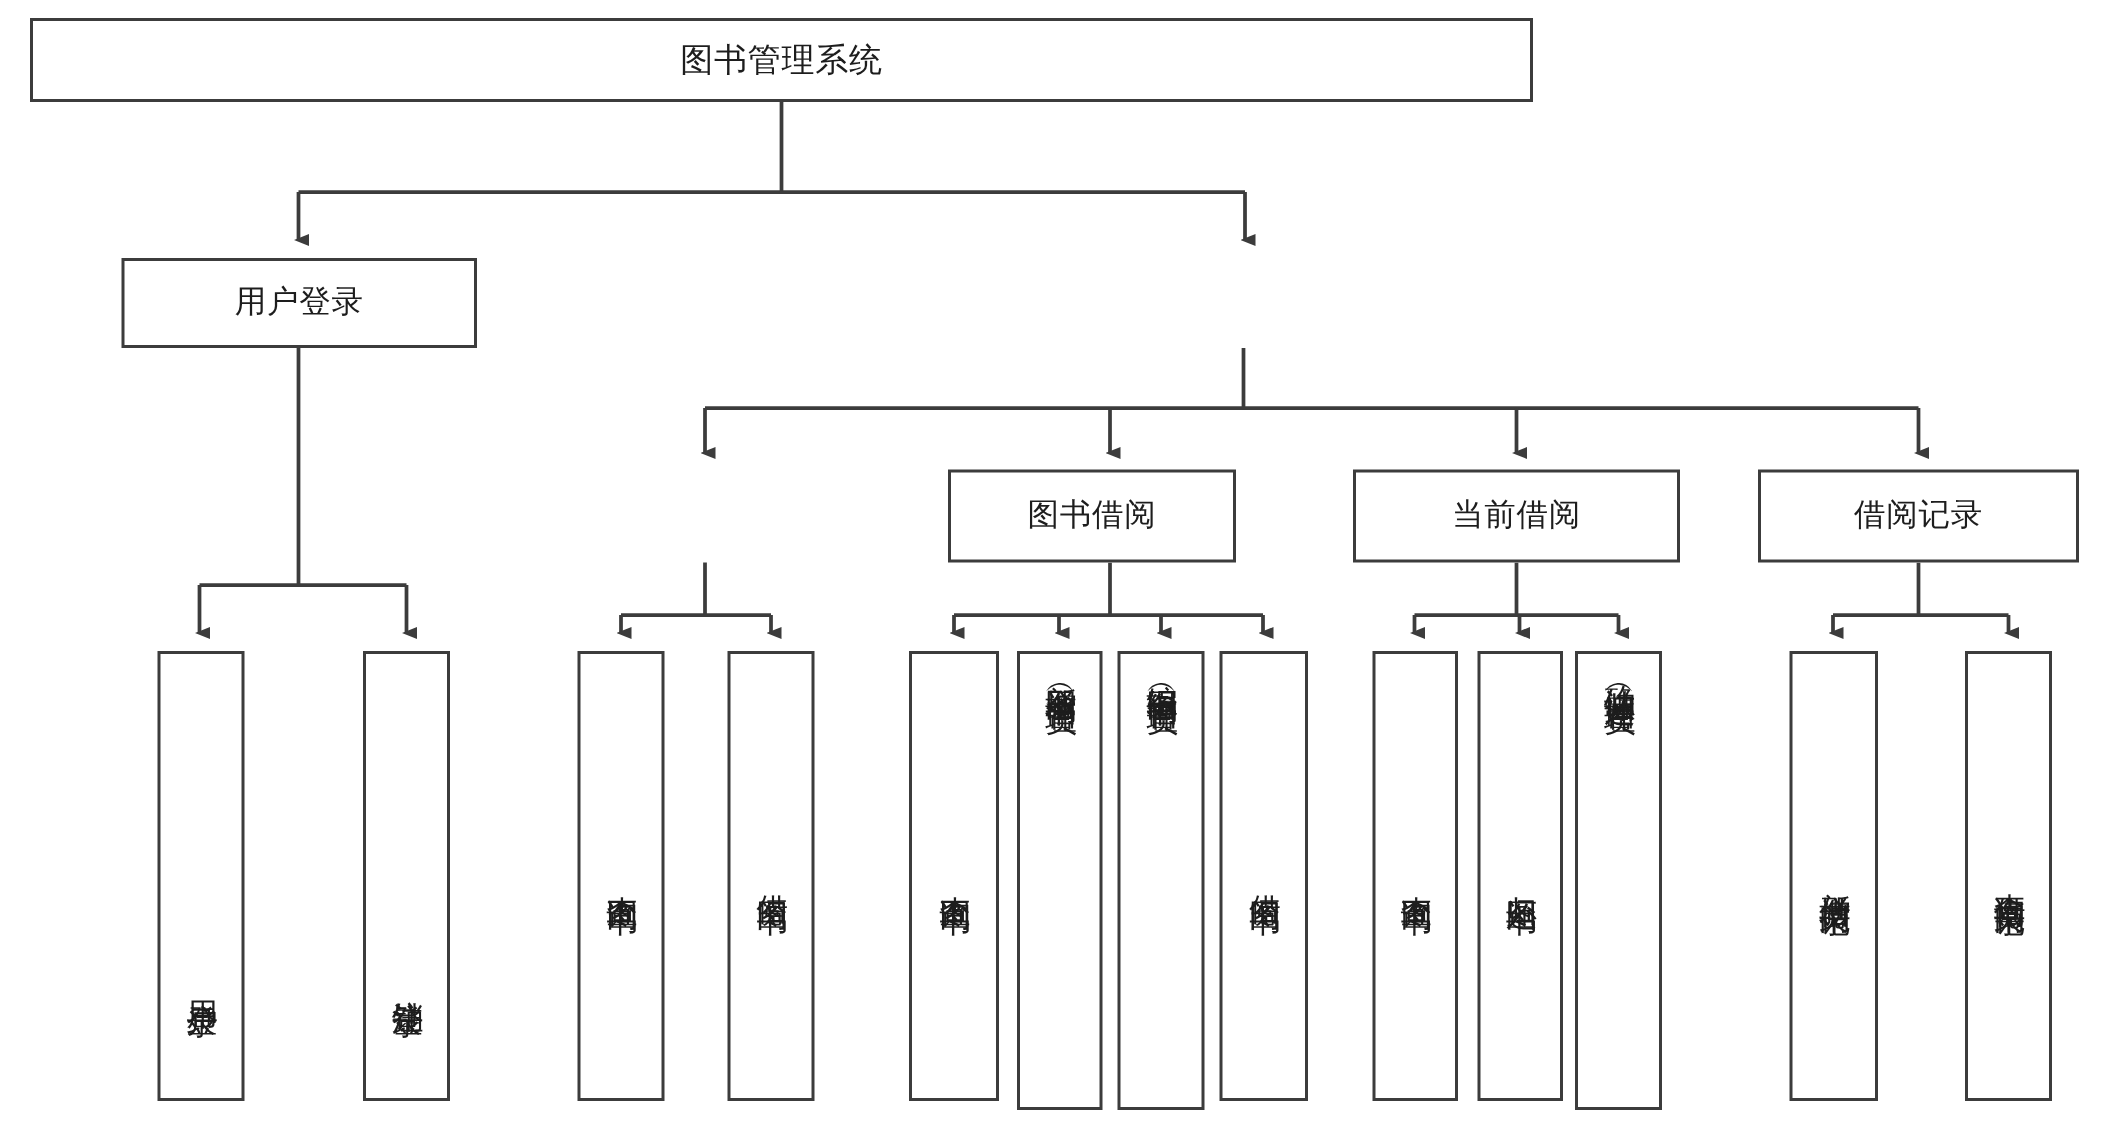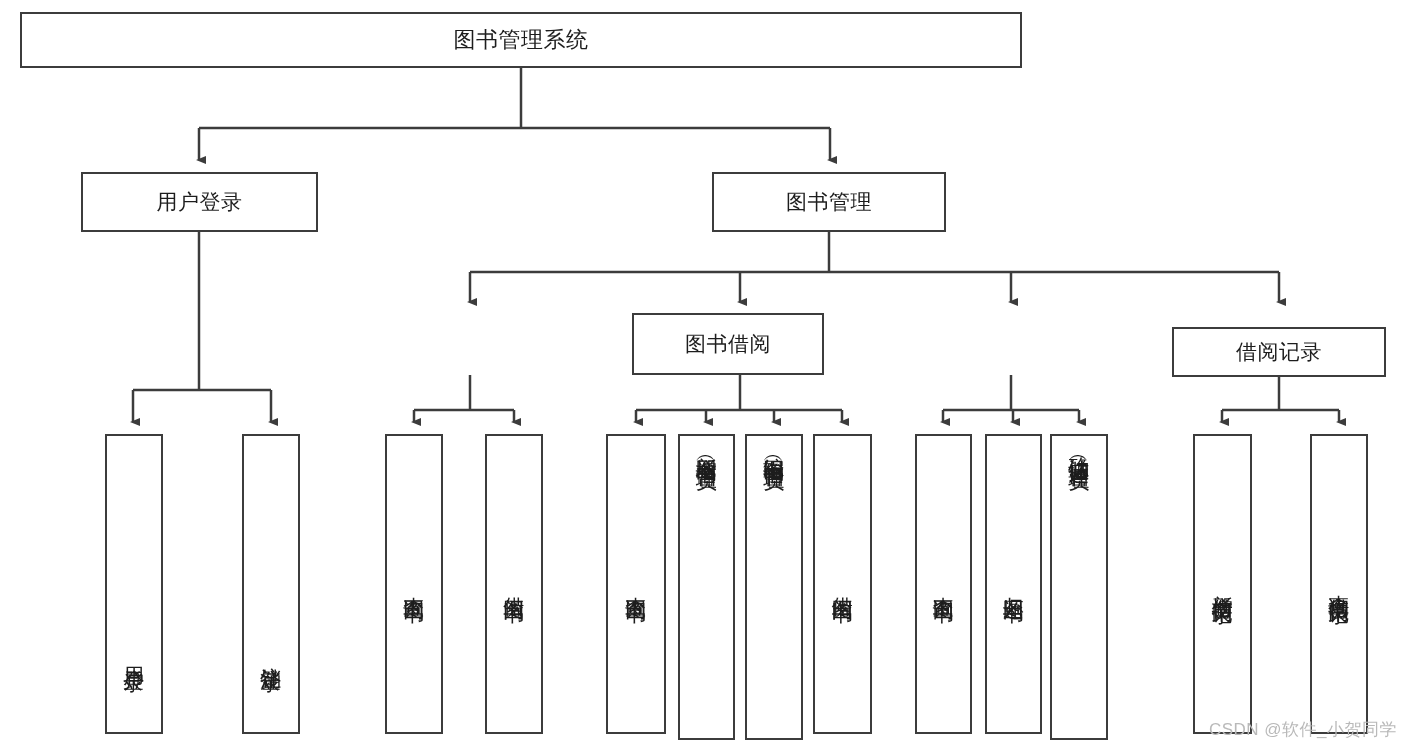--- a/index.html
+++ b/index.html
@@ -133,28 +133,28 @@
     </g>
   </svg>
 
   <div class="node h root" style="left: 20px; top: 12px; width: 1002px; height: 56px;">
     <span class="lbl">图书管理系统</span>
   </div>
 
   <div class="node h" style="left: 81px; top: 172px; width: 237px; height: 60px;">
     <span class="lbl">用户登录</span>
   </div>
-  <div class="node h" style="left: 712px; top: 172px; width: 234px; height: 60px;">
-    <span class="lbl">图书管理</span>
-  </div>
 
   <div class="node h" style="left: 632px; top: 313px; width: 192px; height: 62px;">
     <span class="lbl">图书借阅</span>
   </div>
-  <div class="node h" style="left: 1172px; top: 313px; width: 214px; height: 50px; margin-top: 14px;">
+  <div class="node h" style="left: 902px; top: 313px; width: 218px; height: 62px;">
+    <span class="lbl">当前借阅</span>
+  </div>
+  <div class="node h" style="left: 1172px; top: 313px; width: 214px; height: 62px;">
     <span class="lbl">借阅记录</span>
   </div>
 
   <div class="node v low" style="left: 105px; top: 434px; width: 58px; height: 300px;">
     <span class="lbl">用户登录</span>
   </div>
   <div class="node v low" style="left: 242px; top: 434px; width: 58px; height: 300px;">
     <span class="lbl">注销登录</span>
   </div>
   <div class="node v mid" style="left: 385px; top: 434px; width: 58px; height: 300px;">
@@ -184,14 +184,13 @@
   <div class="node v" style="left: 1050px; top: 434px; width: 58px; height: 306px;">
     <span class="lbl">确认归还（管理员）</span>
   </div>
   <div class="node v mid" style="left: 1193px; top: 434px; width: 59px; height: 300px;">
     <span class="lbl">新增借阅记录</span>
   </div>
   <div class="node v mid" style="left: 1310px; top: 434px; width: 58px; height: 300px;">
     <span class="lbl">查询借阅记录</span>
   </div>
 
-  <div class="watermark">CSDN @软件_小贺同学</div>
 </div>
 
 </body></html>

